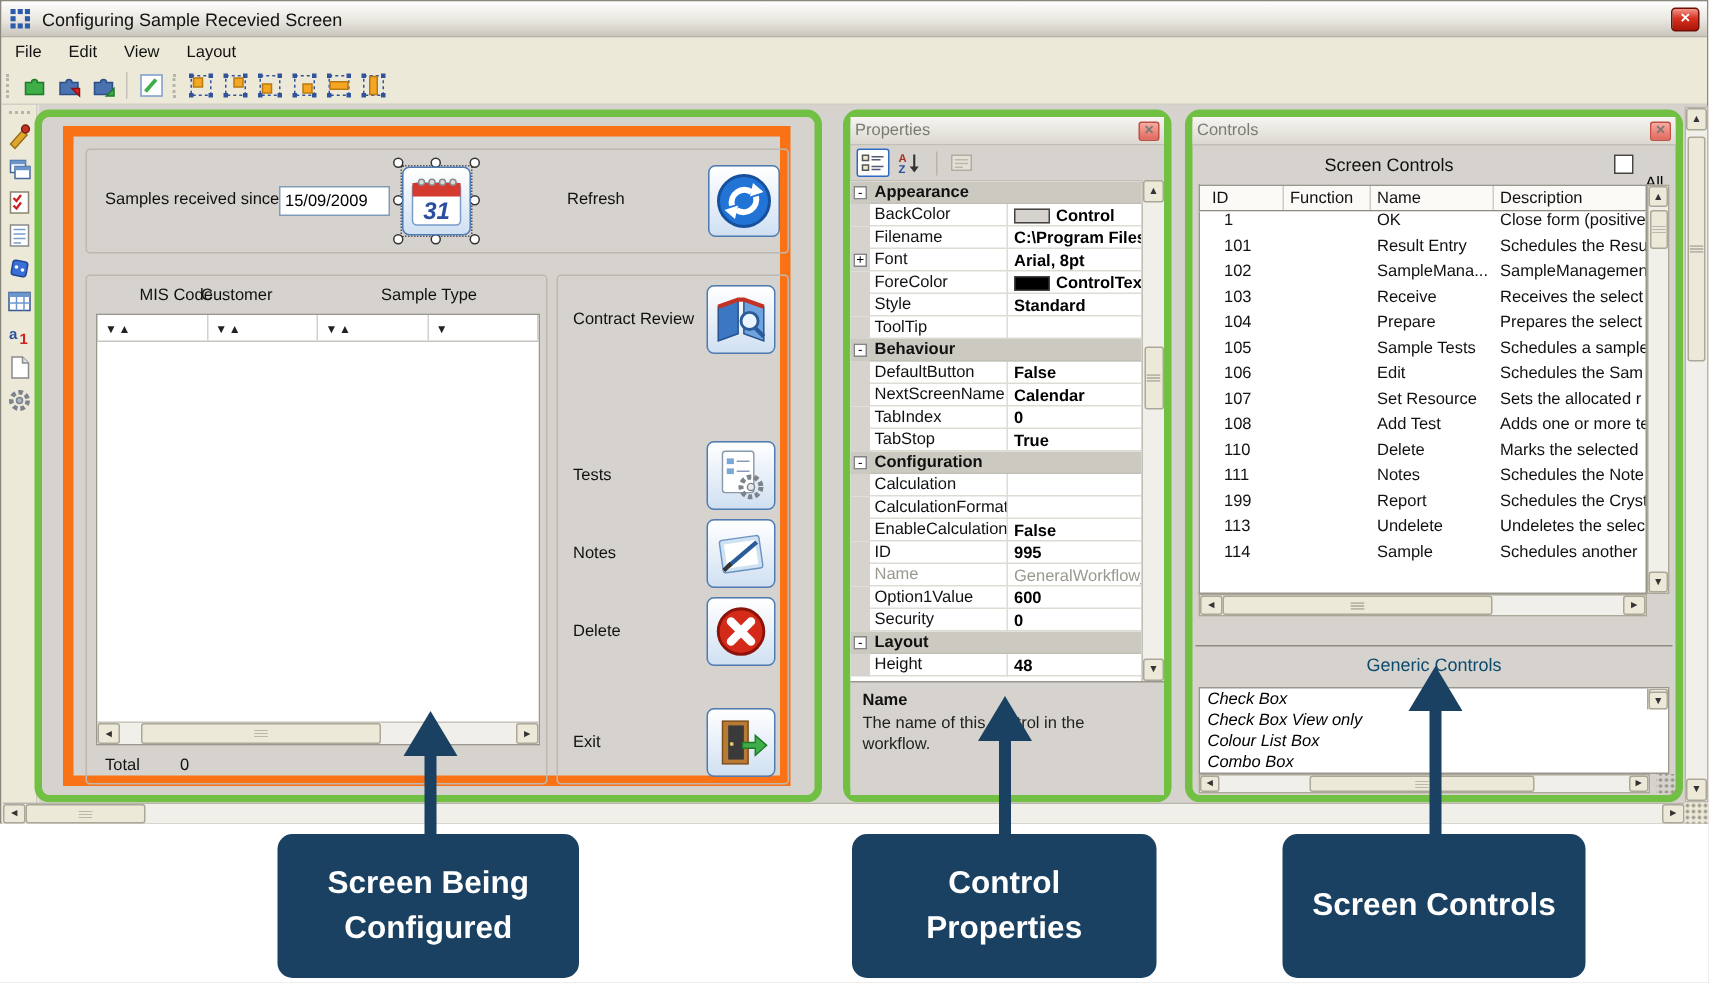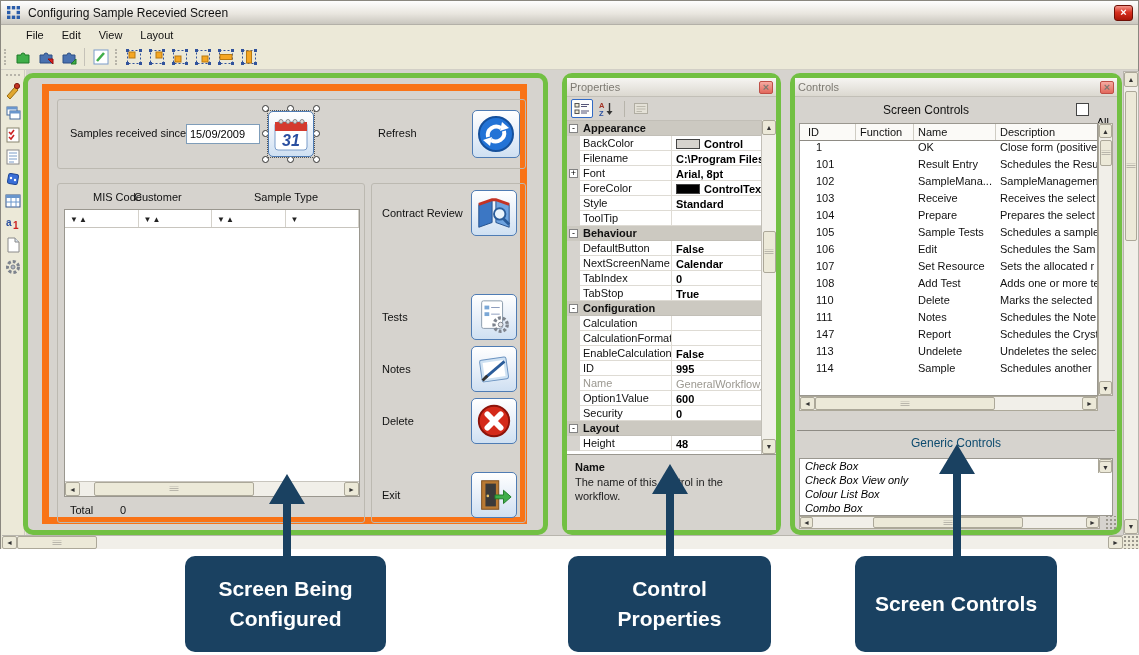--- a/index.html
+++ b/index.html
@@ -8,21 +8,21 @@
 
   
   .appwin { position:absolute; left:0; top:0; width:1139px; height:549px; background:#ece9d8; border:1px solid #8a877f; }
   .titlebar { position:absolute; left:0; top:0; width:100%; height:24px;
     background:linear-gradient(#fefefe,#e9e6df 55%,#c9c6be); border-bottom:1px solid #b3b0a8;
     display:flex; align-items:center; padding:0 5px; }
   .title-text { font-size:12px; color:#111; margin-left:7px;text-align:right; }
   .win-close { margin-left:auto; width:19px; height:16px; border-radius:3px; border:1px solid #6e0f05;
     background:linear-gradient(#f2968b,#d8301f 45%,#a91607); color:#fff; font-size:11px; font-weight:bold;
     display:flex; align-items:center; justify-content:center; line-height:1; }
-  .menubar { position:absolute; left:0; top:24px; width:100%; height:19px; background:#ece9d8; display:flex; align-items:center; padding-left:16px; }
+  .menubar { position:absolute; left:0; top:24px; width:100%; height:19px; background:#ece9d8; display:flex; align-items:center; padding-left:0; }
   .mitem { font-size:11px; color:#111; padding:2px 9px; }
   .toolbar { position:absolute; left:0; top:43px; width:100%; height:26px; background:#ece9d8; border-bottom:1px solid #d2cfc6; display:flex; align-items:center; }
   .tgrip { width:3px; height:16px; border-left:2px dotted #b7b4a9; margin:0 4px 0 3px; }
   .tbtn { width:21px; height:21px; display:flex; align-items:center; justify-content:center; margin:0 1px; }
   .tsep { width:1px; height:18px; background:#c5c2b8; margin:0 4px; }
   .sidebar { position:absolute; left:0; top:69px; width:24px; height:479px; background:#ece9d8; border-right:1px solid #cfccc3; }
   .sgrip { width:14px; height:3px; border-top:2px dotted #b7b4a9; margin:4px auto 3px auto; }
   .sbtn { width:21px; height:21px; margin:1px auto; display:flex; align-items:center; justify-content:center; }
   .client { position:absolute; left:25px; top:69px; right:0; bottom:0; background:#d6d3ce; }
 
@@ -783,21 +783,21 @@
             </div>
 
             <div class="trow">
               <div class="td-id">111</div>
               <div class="td-fn"></div>
               <div class="td-nm">Notes</div>
               <div class="td-ds">Schedules the Note</div>
             </div>
 
             <div class="trow">
-              <div class="td-id">147</div>
+              <div class="td-id">199</div>
               <div class="td-fn"></div>
               <div class="td-nm">Report</div>
               <div class="td-ds">Schedules the Cryst</div>
             </div>
 
             <div class="trow">
               <div class="td-id">113</div>
               <div class="td-fn"></div>
               <div class="td-nm">Undelete</div>
               <div class="td-ds">Undeletes the selec</div>

